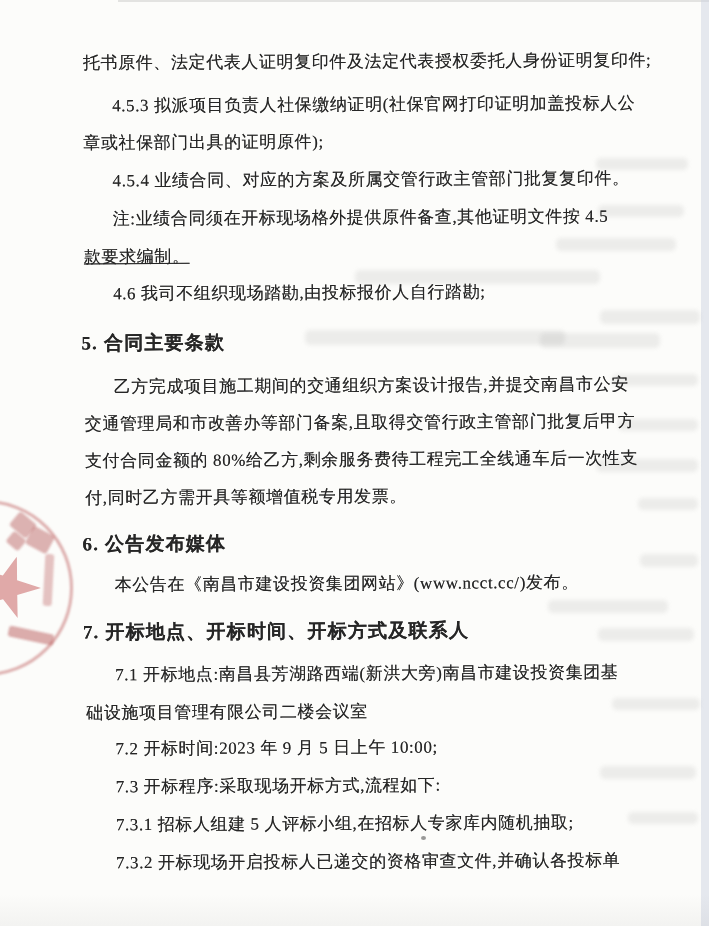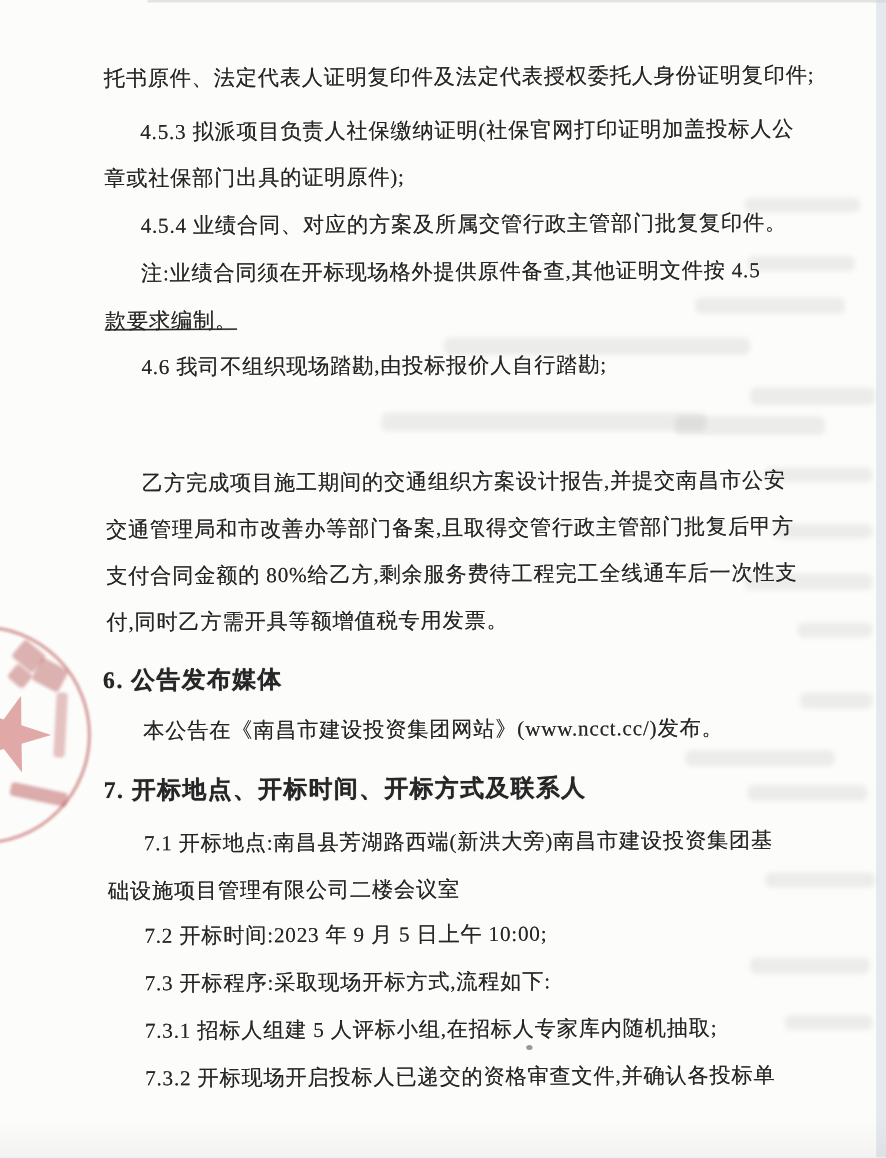--- a/index.html
+++ b/index.html
@@ -121,20 +121,21 @@
   </div>
 
   <div class="text-layer" id="text-layer">
       <div class="doc-line flush" style="top: 50px;">托书原件、法定代表人证明复印件及法定代表授权委托人身份证明复印件;</div>
       <div class="doc-line indent" style="top: 93px;">4.5.3 拟派项目负责人社保缴纳证明(社保官网打印证明加盖投标人公</div>
       <div class="doc-line flush" style="top: 130px;">章或社保部门出具的证明原件);</div>
       <div class="doc-line indent" style="top: 168px;">4.5.4 业绩合同、对应的方案及所属交管行政主管部门批复复印件。</div>
       <div class="doc-line indent" style="top: 206px;">注:业绩合同须在开标现场格外提供原件备查,其他证明文件按 4.5</div>
       <div class="doc-line flush" style="top: 244px; text-decoration: underline;">款要求编制。</div>
       <div class="doc-line indent" style="top: 281px;">4.6 我司不组织现场踏勘,由投标报价人自行踏勘;</div>
+      <div class="doc-line heading" style="top: 329px;">5. 合同主要条款</div>
       <div class="doc-line indent" style="top: 374px;">乙方完成项目施工期间的交通组织方案设计报告,并提交南昌市公安</div>
       <div class="doc-line flush" style="top: 411px;">交通管理局和市改善办等部门备案,且取得交管行政主管部门批复后甲方</div>
       <div class="doc-line flush" style="top: 448px;">支付合同金额的 80%给乙方,剩余服务费待工程完工全线通车后一次性支</div>
       <div class="doc-line flush" style="top: 485px;">付,同时乙方需开具等额增值税专用发票。</div>
       <div class="doc-line heading" style="top: 530px;">6. 公告发布媒体</div>
       <div class="doc-line indent" style="top: 572px;">本公告在《南昌市建设投资集团网站》(www.ncct.cc/)发布。</div>
       <div class="doc-line heading" style="top: 618px;">7. 开标地点、开标时间、开标方式及联系人</div>
       <div class="doc-line indent" style="top: 662px;">7.1 开标地点:南昌县芳湖路西端(新洪大旁)南昌市建设投资集团基</div>
       <div class="doc-line flush" style="top: 700px;">础设施项目管理有限公司二楼会议室</div>
       <div class="doc-line indent" style="top: 736px;">7.2 开标时间:2023 年 9 月 5 日上午 10:00;</div>

